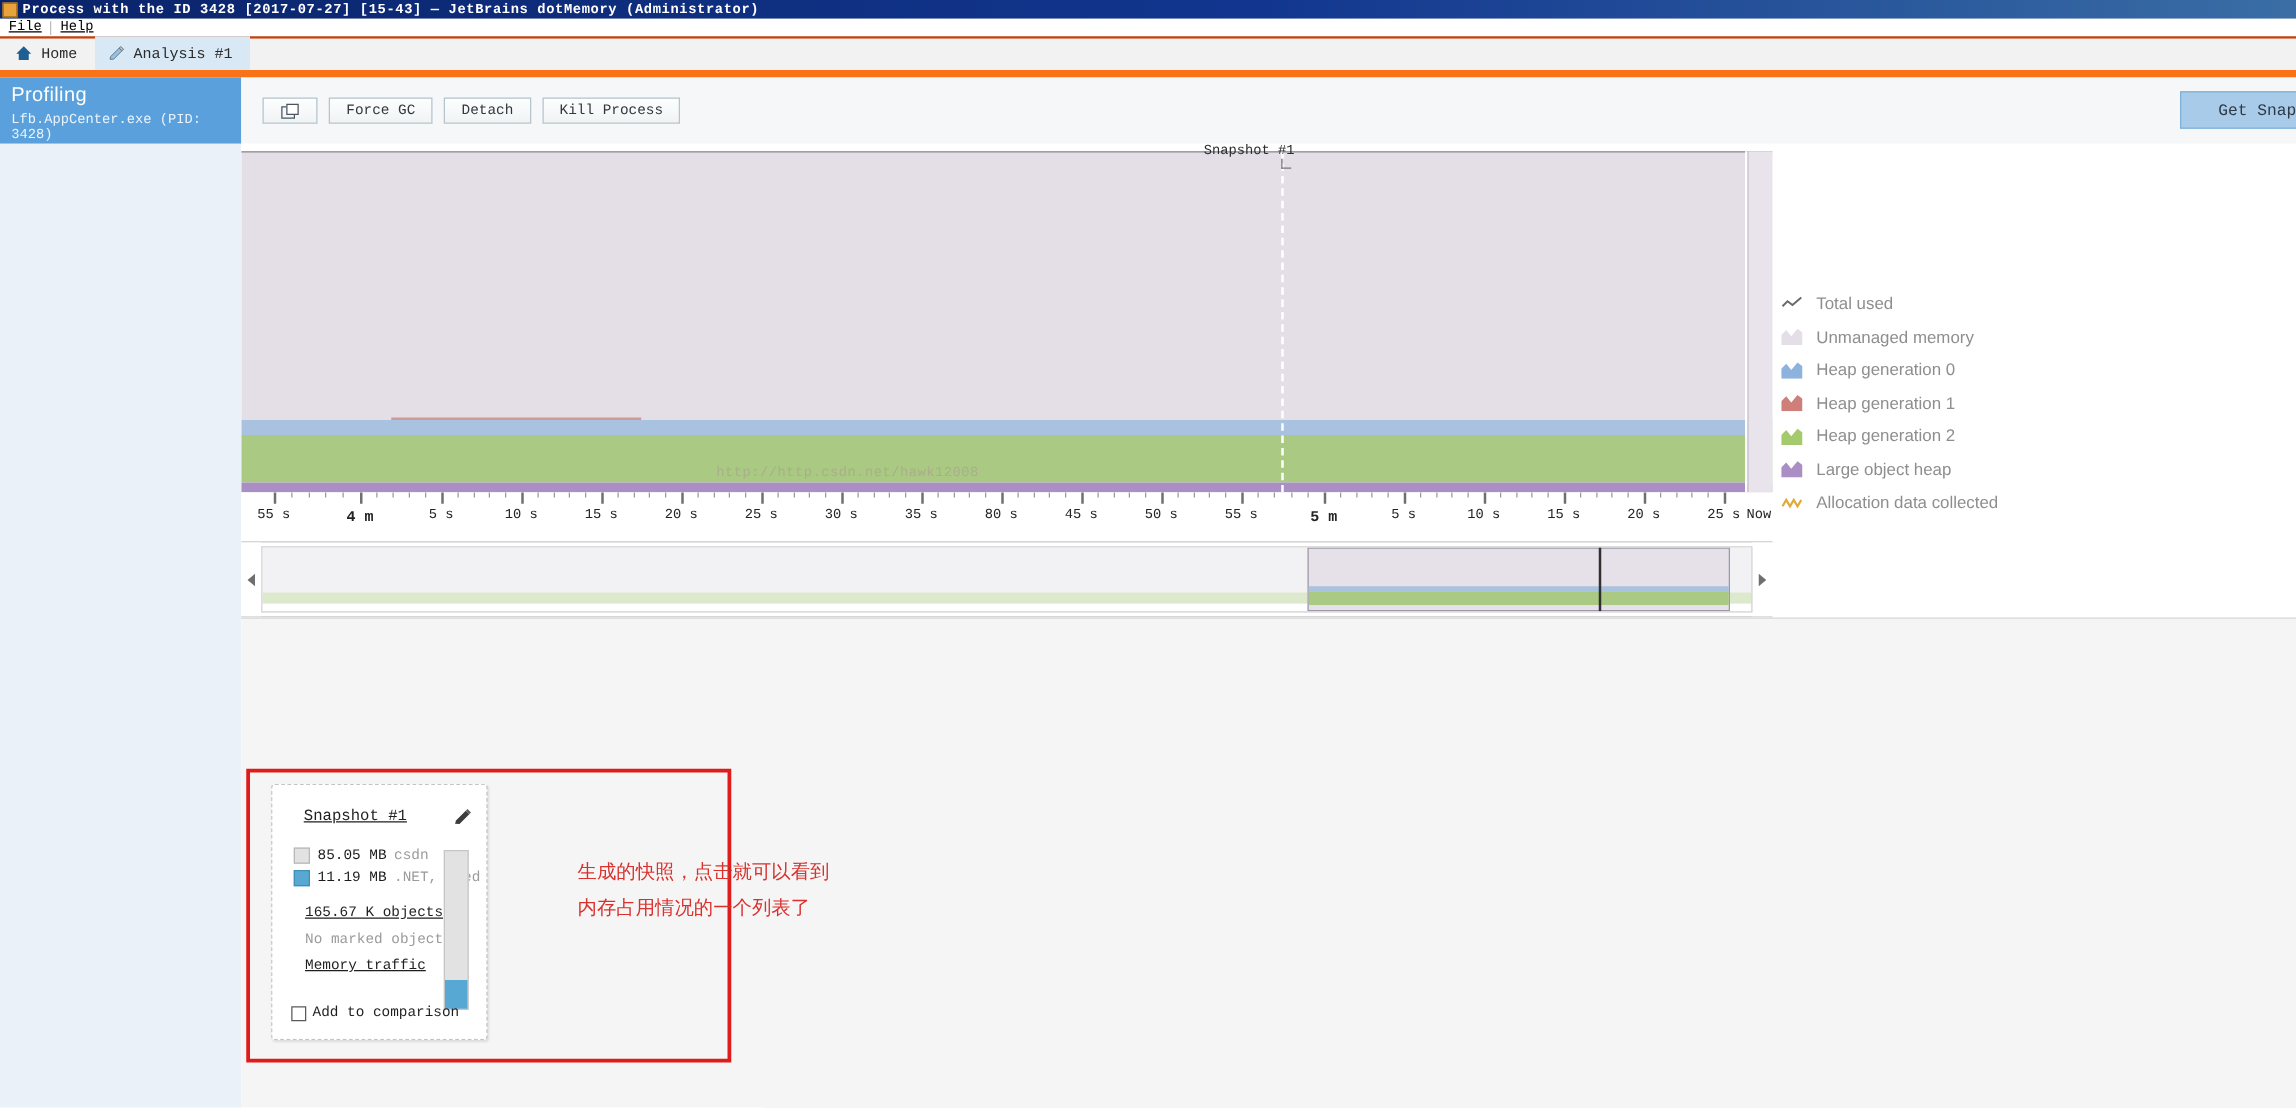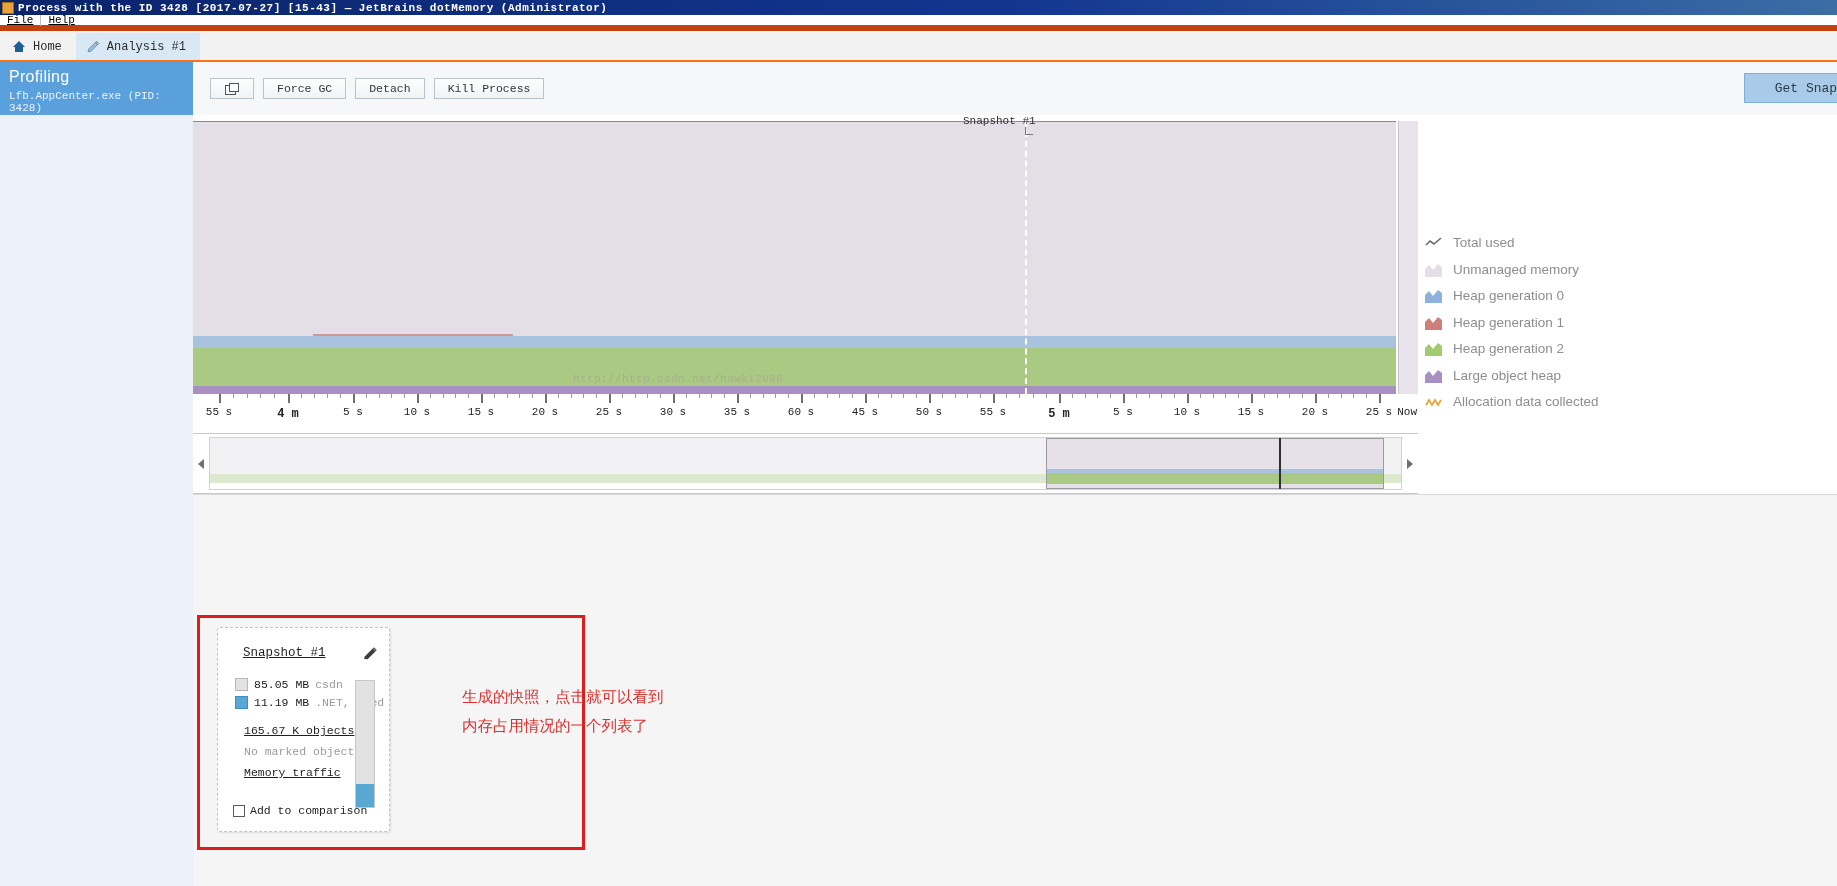--- a/index.html
+++ b/index.html
@@ -28,31 +28,31 @@
     flex: 0 0 auto;
   }
   .titlebar .tb-text { white-space: nowrap; overflow: hidden; }
 
   
   .menubar {
     height: 16px; background: #ffffff;
     display: flex; align-items: center;
     font-family: "Liberation Mono", monospace;
     font-size: 11px; color: #000;
-    border-bottom: 6px solid #c2410c;
+    border-bottom: 2px solid #c2410c;
   }
   .menubar .mi { padding: 0 7px; cursor: default; }
   .menubar .mi u { text-decoration: underline; }
   .menubar .msep { width: 1px; height: 11px; background: #bdbdbd; }
 
   
   .tabstrip {
     height: 31px;
     background: #f2f2f2;
-    border-bottom: 2px solid #f97316;
+    border-bottom: 6px solid #f97316;
     display: flex; align-items: flex-end;
     padding-left: 2px;
   }
   .tab {
     height: 27px;
     display: flex; align-items: center; gap: 7px;
     padding: 0 14px 0 10px;
     font-family: "Liberation Mono", monospace;
     font-size: 12px;
     color: #2b2b2b;
@@ -242,21 +242,21 @@
   .scrub-handle {
     position: absolute; top: 0; bottom: 0; left: 1069px; width: 1.5px; background: #303030;
   }
 
   
   .legend {
     position: absolute; left: 1232px; top: 120px;
     width: 300px;
     display: flex; flex-direction: column; gap: 11.5px;
   }
-  .legend-row { display: flex; align-items: flex-end; gap: 11px; }
+  .legend-row { display: flex; align-items: center; gap: 11px; }
   .legend-row .swatch { width: 17px; height: 14px; flex: 0 0 auto; }
   .legend-row .lname {
     font-size: 13.5px; color: #8e8e8e;
     font-family: "Liberation Sans", sans-serif;
     white-space: nowrap;
   }
 
   
   .snapsection {
     position: absolute; left: 0; top: 379px; right: 0; bottom: 0;
@@ -509,21 +509,21 @@
       <div class="lbl now">Now</div>
     <div class="lbl" style="left: 26px;">55 s</div>
         <div class="lbl bold" style="left: 95px;">4 m</div>
         <div class="lbl" style="left: 160px;">5 s</div>
         <div class="lbl" style="left: 224px;">10 s</div>
         <div class="lbl" style="left: 288px;">15 s</div>
         <div class="lbl" style="left: 352px;">20 s</div>
         <div class="lbl" style="left: 416px;">25 s</div>
         <div class="lbl" style="left: 480px;">30 s</div>
         <div class="lbl" style="left: 544px;">35 s</div>
-        <div class="lbl" style="left: 608px;">60 s</div>
+        <div class="lbl" style="left: 608px;">80 s</div>
         <div class="lbl" style="left: 672px;">45 s</div>
         <div class="lbl" style="left: 736px; text-align: right;">50 s</div>
         <div class="lbl" style="left: 800px;">55 s</div>
         <div class="lbl bold" style="left: 866px;">5 m</div>
         <div class="lbl" style="left: 930px;">5 s</div>
         <div class="lbl" style="left: 994px;">10 s</div>
         <div class="lbl" style="left: 1058px;">15 s</div>
         <div class="lbl" style="left: 1122px;">20 s</div>
         <div class="lbl" style="left: 1186px;">25 s</div>
       </div>

